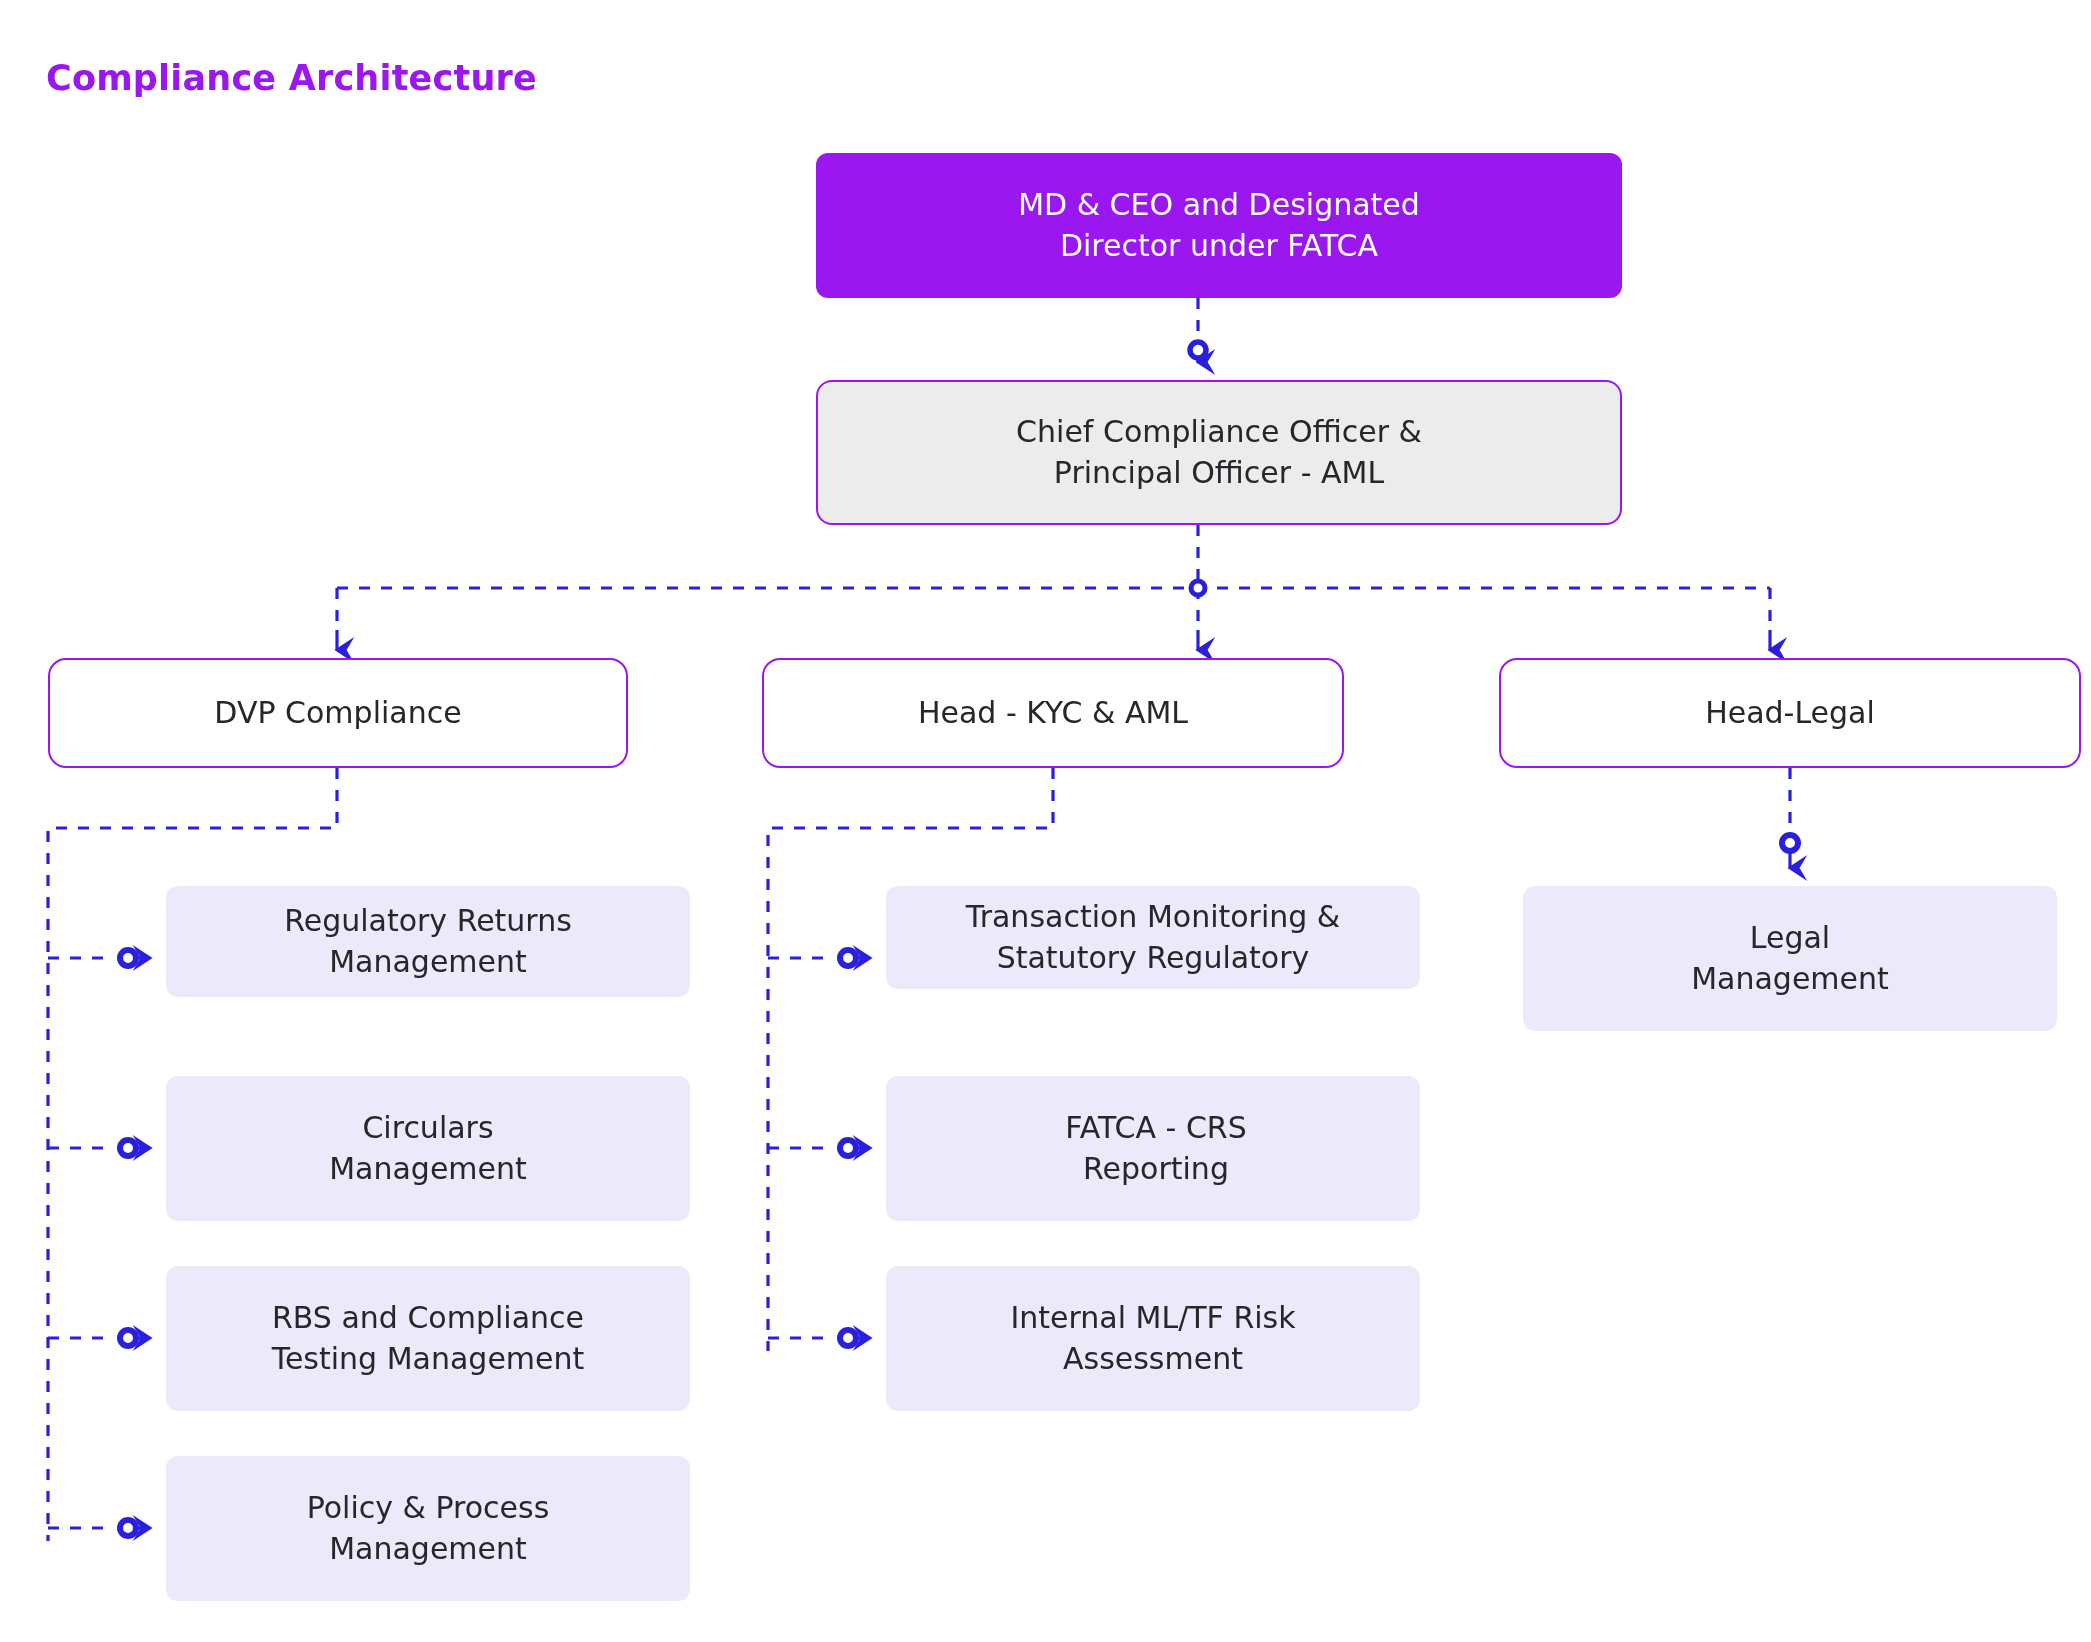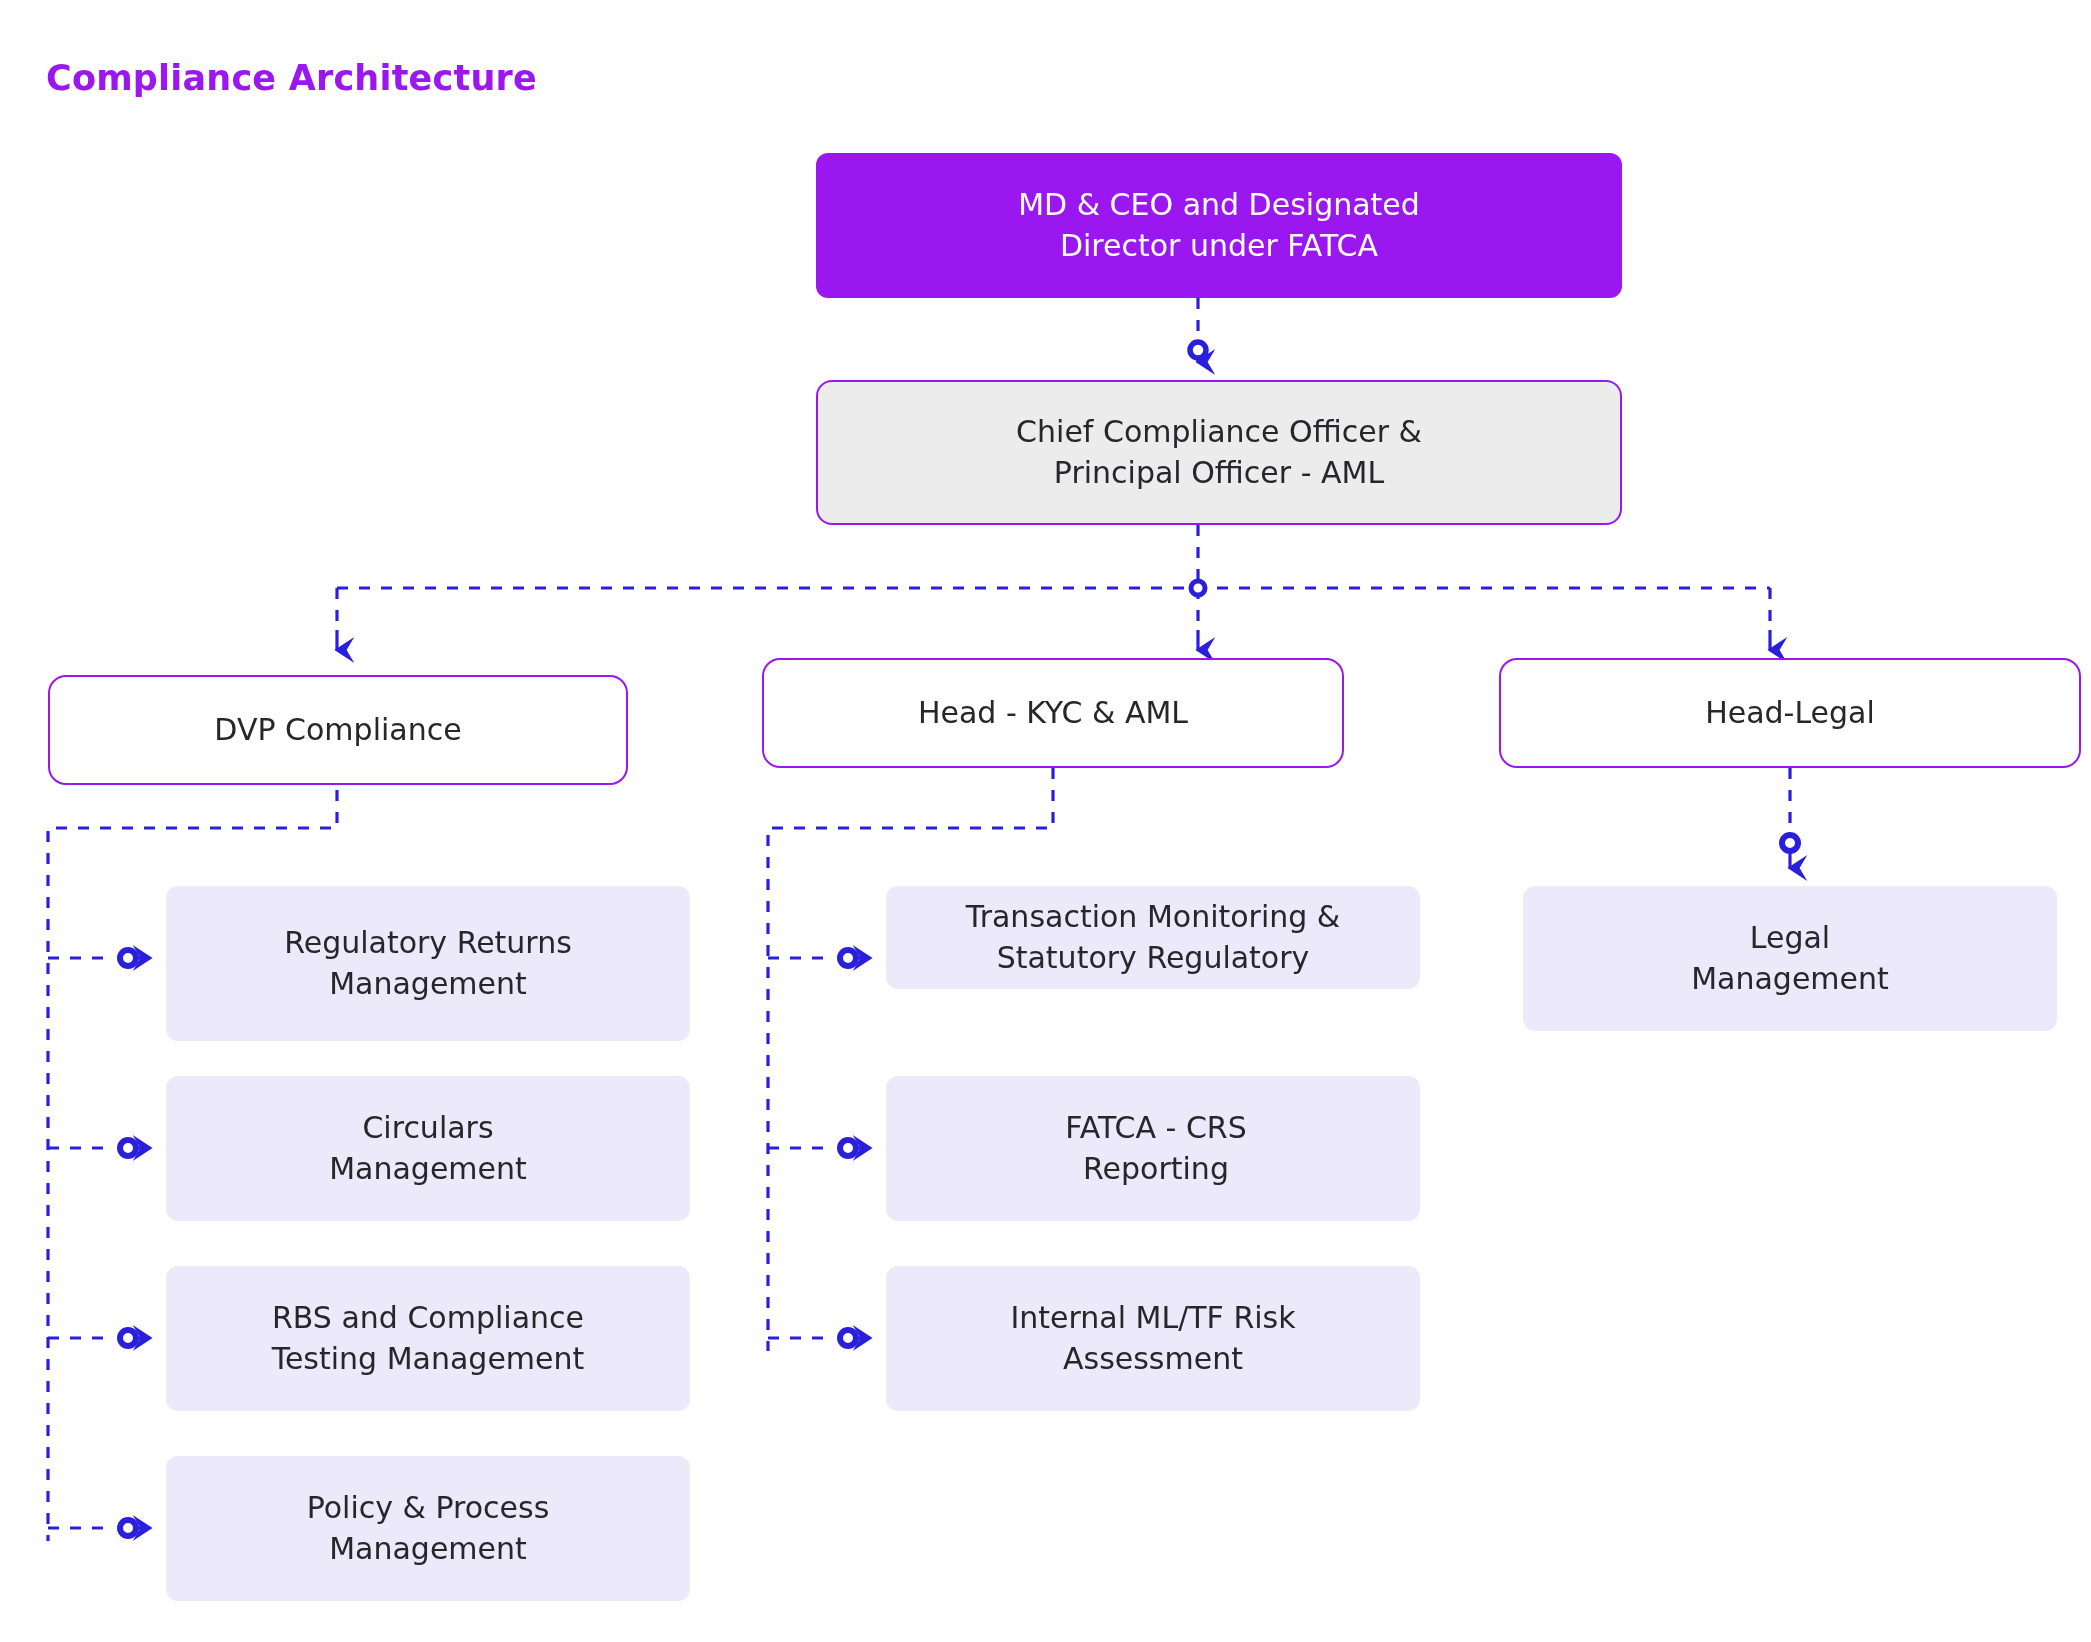--- a/index.html
+++ b/index.html
@@ -146,33 +146,33 @@
     </div>
   </div>
 
   <div class="node cco" style="left:816px;top:380px;width:806px;height:145px;">
     <div>
       <span>Chief Compliance Officer &amp;</span>
       <span>Principal Officer - AML</span>
     </div>
   </div>
 
-  <div class="node dept" style="left:48px;top:675px;width:580px;height:110px;">
+  <div class="node dept" style="left:48px;top:658px;width:580px;height:110px;">
     <span>DVP Compliance</span>
   </div>
 
   <div class="node dept" style="left:762px;top:658px;width:582px;height:110px;">
     <span>Head - KYC &amp; AML</span>
   </div>
 
   <div class="node dept" style="left:1499px;top:658px;width:582px;height:110px;">
     <span>Head-Legal</span>
   </div>
 
-  <div class="node leaf" style="left:166px;top:886px;width:524px;height:155px;">
+  <div class="node leaf" style="left:166px;top:886px;width:524px;height:111px;">
     <div>
       <span>Regulatory Returns</span>
       <span>Management</span>
     </div>
   </div>
 
   <div class="node leaf" style="left:166px;top:1076px;width:524px;height:145px;">
     <div>
       <span>Circulars</span>
       <span>Management</span>

